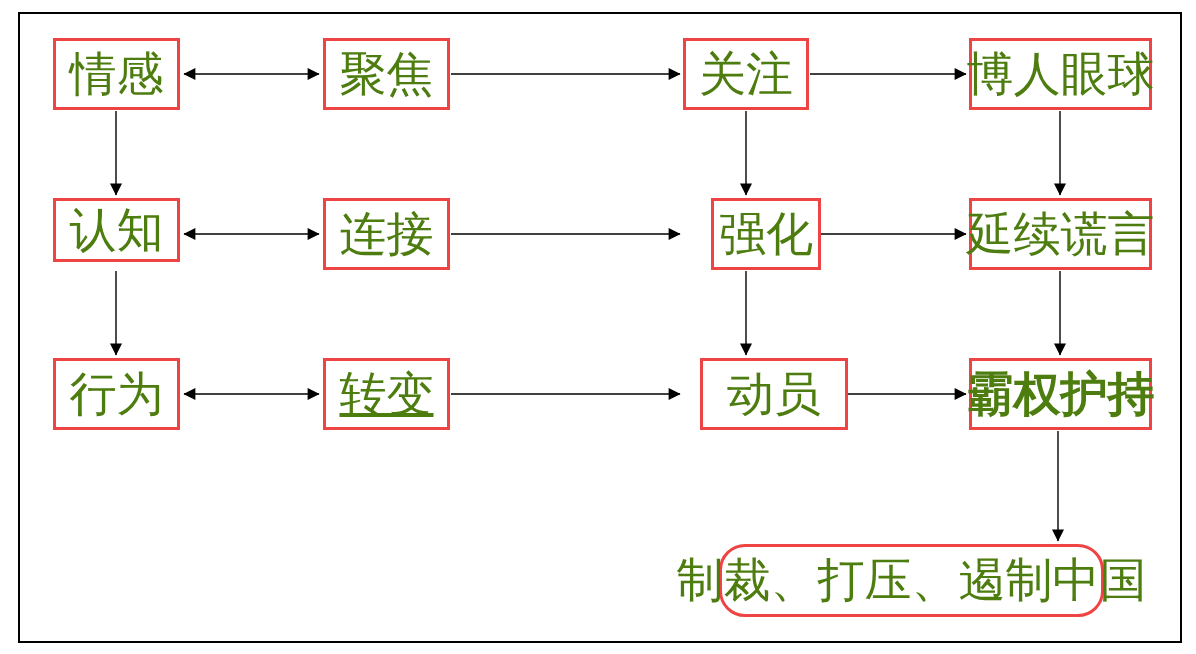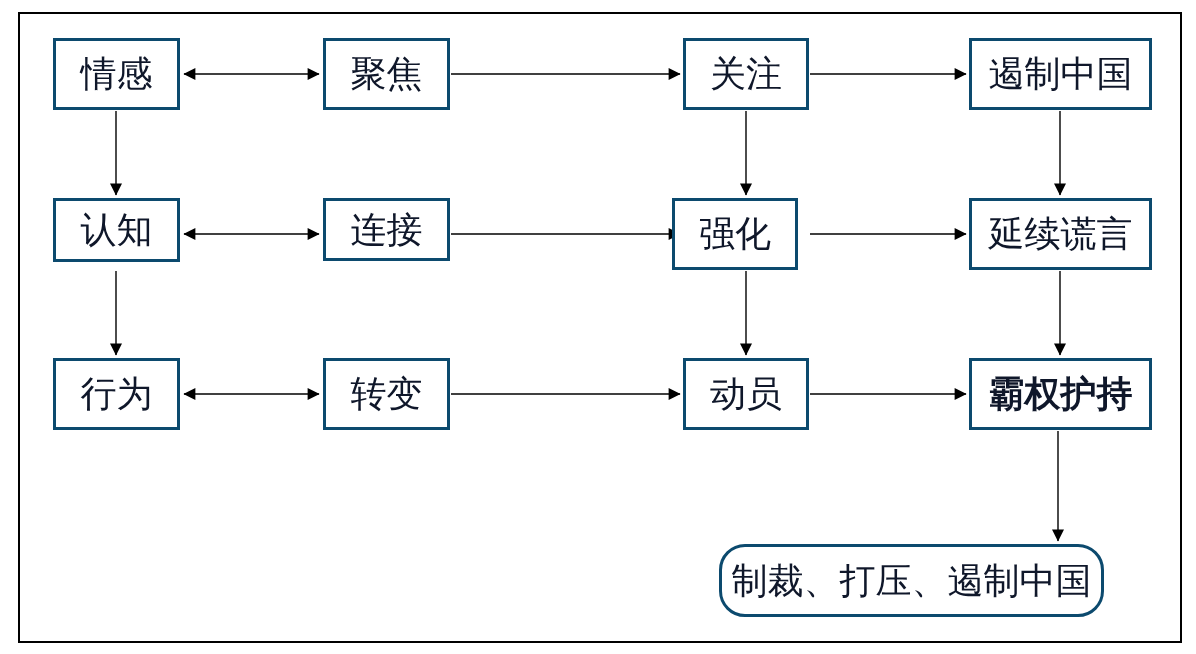--- a/index.html
+++ b/index.html
@@ -28,47 +28,47 @@
     position: absolute;
     left: 0;
     top: 0;
     width: 1196px;
     height: 654px;
     pointer-events: none;
   }
   .node {
     position: absolute;
     box-sizing: border-box;
-    border: 3px solid #0c4a6e;
+    border: 3px solid #ef4444;
     background: #ffffff;
     display: flex;
     align-items: center;
     justify-content: center;
-    font-size: 36px;
+    font-size: 47px;
     line-height: 1;
-    color: #0f172a;
+    color: #4d7c0f;
     white-space: nowrap;
   }
   .node.rounded {
     border-radius: 26px;
   }
   
   .n-emotion       { left: 53px;  top: 38px;  width: 127px; height: 72px; }
   .n-focus         { left: 323px; top: 38px;  width: 127px; height: 72px; }
   .n-attention     { left: 683px; top: 38px;  width: 126px; height: 72px; }
   .n-eyecatch      { left: 969px; top: 38px;  width: 183px; height: 72px; }
   
   .n-cognition     { left: 53px;  top: 198px; width: 127px; height: 64px; }
-  .n-connection    { left: 323px; top: 198px; width: 127px; height: 63px; }
-  .n-reinforce     { left: 672px; top: 198px; width: 126px; height: 72px; }
+  .n-connection    { left: 323px; top: 198px; width: 127px; height: 72px; }
+  .n-reinforce     { left: 711px; top: 198px; width: 110px; height: 72px; }
   .n-lies          { left: 969px; top: 198px; width: 183px; height: 72px; }
   
   .n-behavior      { left: 53px;  top: 358px; width: 127px; height: 72px; }
-  .n-transform     { left: 323px; top: 358px; width: 127px; height: 72px; }
-  .n-mobilize      { left: 683px; top: 358px; width: 126px; height: 72px; }
+  .n-transform     { left: 323px; top: 358px; width: 127px; height: 72px; text-decoration: underline; }
+  .n-mobilize      { left: 700px; top: 358px; width: 148px; height: 72px; }
   .n-hegemony      { left: 969px; top: 358px; width: 183px; height: 72px; font-weight: bold; }
   
   .n-outcome       { left: 719px; top: 544px; width: 385px; height: 73px; }
 </style>
 </head>
 <body>
 
 <div class="stage">
 
   <div class="frame"></div>
@@ -101,21 +101,21 @@
 
       <line x1="1060" y1="111" x2="1060" y2="195" marker-end="url(#ah)"></line>
       <line x1="1060" y1="271" x2="1060" y2="355" marker-end="url(#ah)"></line>
       <line x1="1058" y1="431" x2="1058" y2="541" marker-end="url(#ah)"></line>
     </g>
   </svg>
 
   <div class="node n-emotion">情感</div>
   <div class="node n-focus">聚焦</div>
   <div class="node n-attention">关注</div>
-  <div class="node n-eyecatch">遏制中国</div>
+  <div class="node n-eyecatch">博人眼球</div>
 
   <div class="node n-cognition">认知</div>
   <div class="node n-connection">连接</div>
   <div class="node n-reinforce">强化</div>
   <div class="node n-lies">延续谎言</div>
 
   <div class="node n-behavior">行为</div>
   <div class="node n-transform">转变</div>
   <div class="node n-mobilize">动员</div>
   <div class="node n-hegemony">霸权护持</div>

